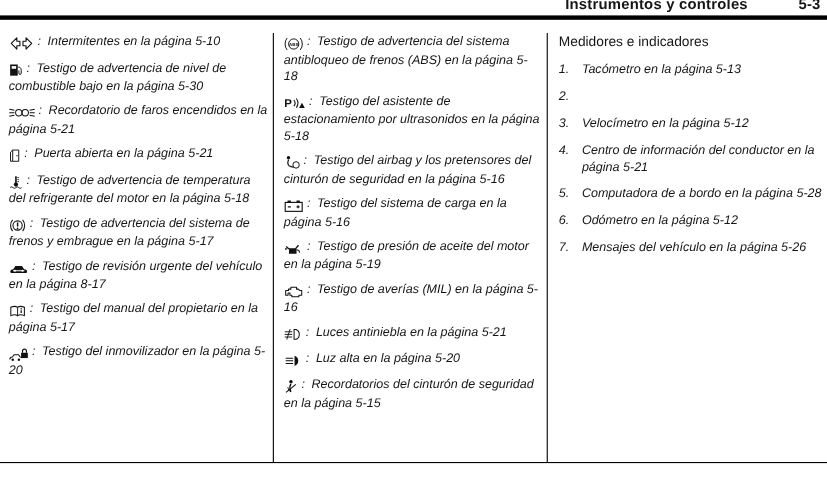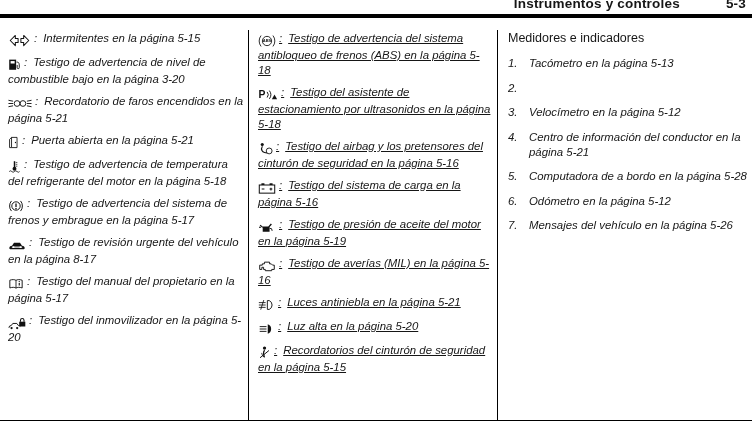--- a/index.html
+++ b/index.html
@@ -10,21 +10,21 @@
   .hdr {
     position:absolute; top:-4px; right:6px; display:flex; gap:46px;
     font-weight:bold; font-size:13.5px; letter-spacing:.2px;
   }
   .rule-thick { position:absolute; left:0; top:14px; width:752px; height:4px; background:#000; }
   .rule-bottom { position:absolute; left:0; top:420px; width:752px; height:1px; background:#000; }
   .vdiv { position:absolute; top:30px; height:390px; width:1px; background:#000; }
   .vdiv1 { left:248px; } .vdiv2 { left:497px; }
   .col { position:absolute; top:31px; font-size:11.4px; font-style:italic; line-height:15px; }
   .col1 { left:8px;   width:236px; }
-  .col2 { left:258px; width:234px;text-decoration:underline; }
+  .col2 { left:258px; width:234px; }
   .col3 { left:508px; width:240px; }
   .item { margin-bottom:7px; }
   .item.bold { font-weight:normal; }
   .icon { display:inline-block; vertical-align:-2px; font-style:normal; }
   .icon svg { display:inline-block; vertical-align:middle; }
   .colon { margin:0 6px 0 3px; }
   .heading { font-style:normal; font-weight:normal; font-size:12.5px; margin-bottom:10px; }
   .numitem { display:flex; margin-bottom:9.5px; }
   .numitem .num { flex:none; width:21px; }
 </style>
@@ -37,29 +37,29 @@
     <span>Instrumentos y controles</span>
     <span>5-3</span>
   </div>
   <div class="rule-thick"></div>
 
   <div class="col col1">
 
     <div class="item">
       <span class="icon"><svg width="23" height="13" viewBox="0 0 24 14">
             <path d="M7.5 1.5 2 7 l5.5 5.5 V9.2 H10.5 V4.8 H7.5 Z M16.5 1.5 22 7 l-5.5 5.5 V9.2 H13.5 V4.8 h3 Z" fill="none" stroke="#111" stroke-width="1.1" stroke-linejoin="round"></path>
-          </svg></span><span class="colon">:</span><span>Intermitentes en la página 5-15</span>
+          </svg></span><span class="colon">:</span><span>Intermitentes en la página 5-10</span>
     </div>
 
     <div class="item">
       <span class="icon"><svg width="13" height="13" viewBox="0 0 16 16">
             <rect x="1.5" y="2" width="8.5" height="12.5" fill="#111"></rect>
             <rect x="3.2" y="3.8" width="5" height="3" fill="#fff"></rect>
             <path d="M10.5 5 h1.6 q1.8 1.3 1.8 3.4 v3.4 a1.3 1.3 0 0 1 -2.6 0 V8.6" fill="none" stroke="#111" stroke-width="1.1"></path>
-          </svg></span><span class="colon">:</span><span>Testigo de advertencia de nivel de combustible bajo en la página 3-20</span>
+          </svg></span><span class="colon">:</span><span>Testigo de advertencia de nivel de combustible bajo en la página 5-30</span>
     </div>
 
     <div class="item bold">
       <span class="icon"><svg width="24" height="13" viewBox="0 0 26 14">
             <g stroke="#111" stroke-width="1" fill="none">
               <path d="M0.5 3.5 5.5 4.5 M0.5 7 H5.5 M0.5 10.5 5.5 9.5 M25.5 3.5 20.5 4.5 M25.5 7 H20.5 M25.5 10.5 20.5 9.5"></path>
               <circle cx="9.8" cy="7" r="3.1"></circle>
               <circle cx="16.2" cy="7" r="3.1"></circle>
             </g>
           </svg></span><span class="colon">:</span><span>Recordatorio de faros encendidos en la página 5-21</span>

